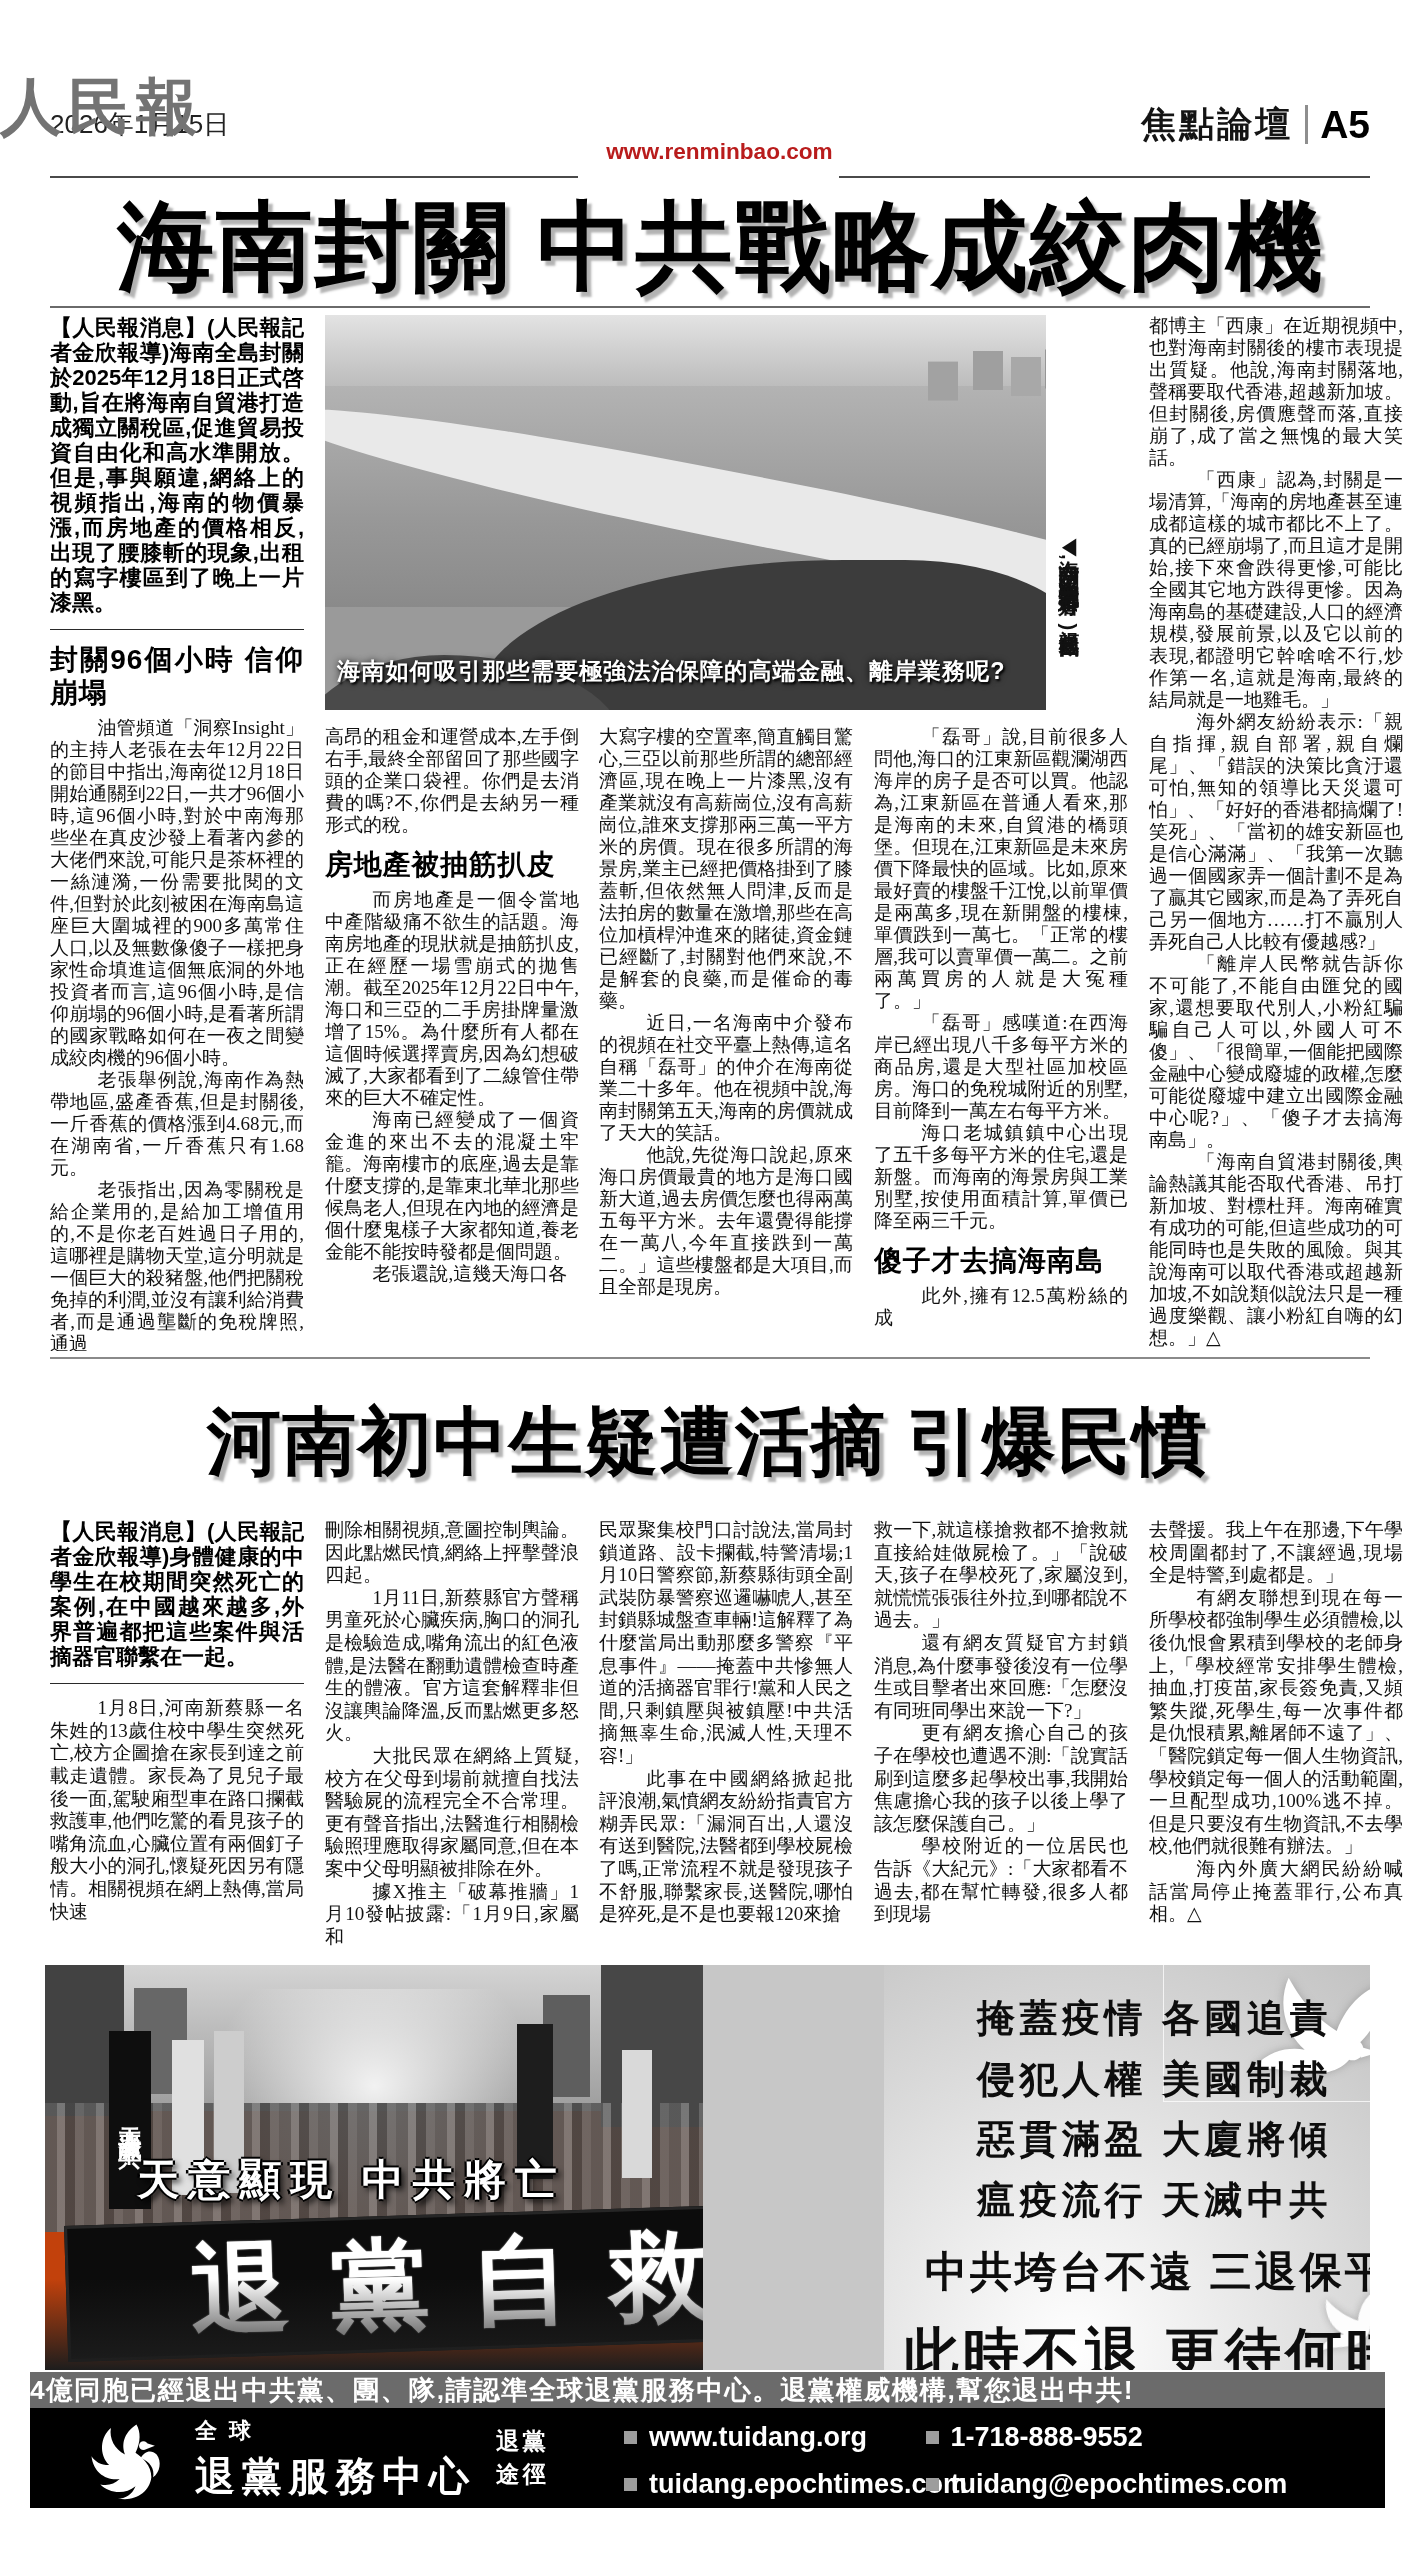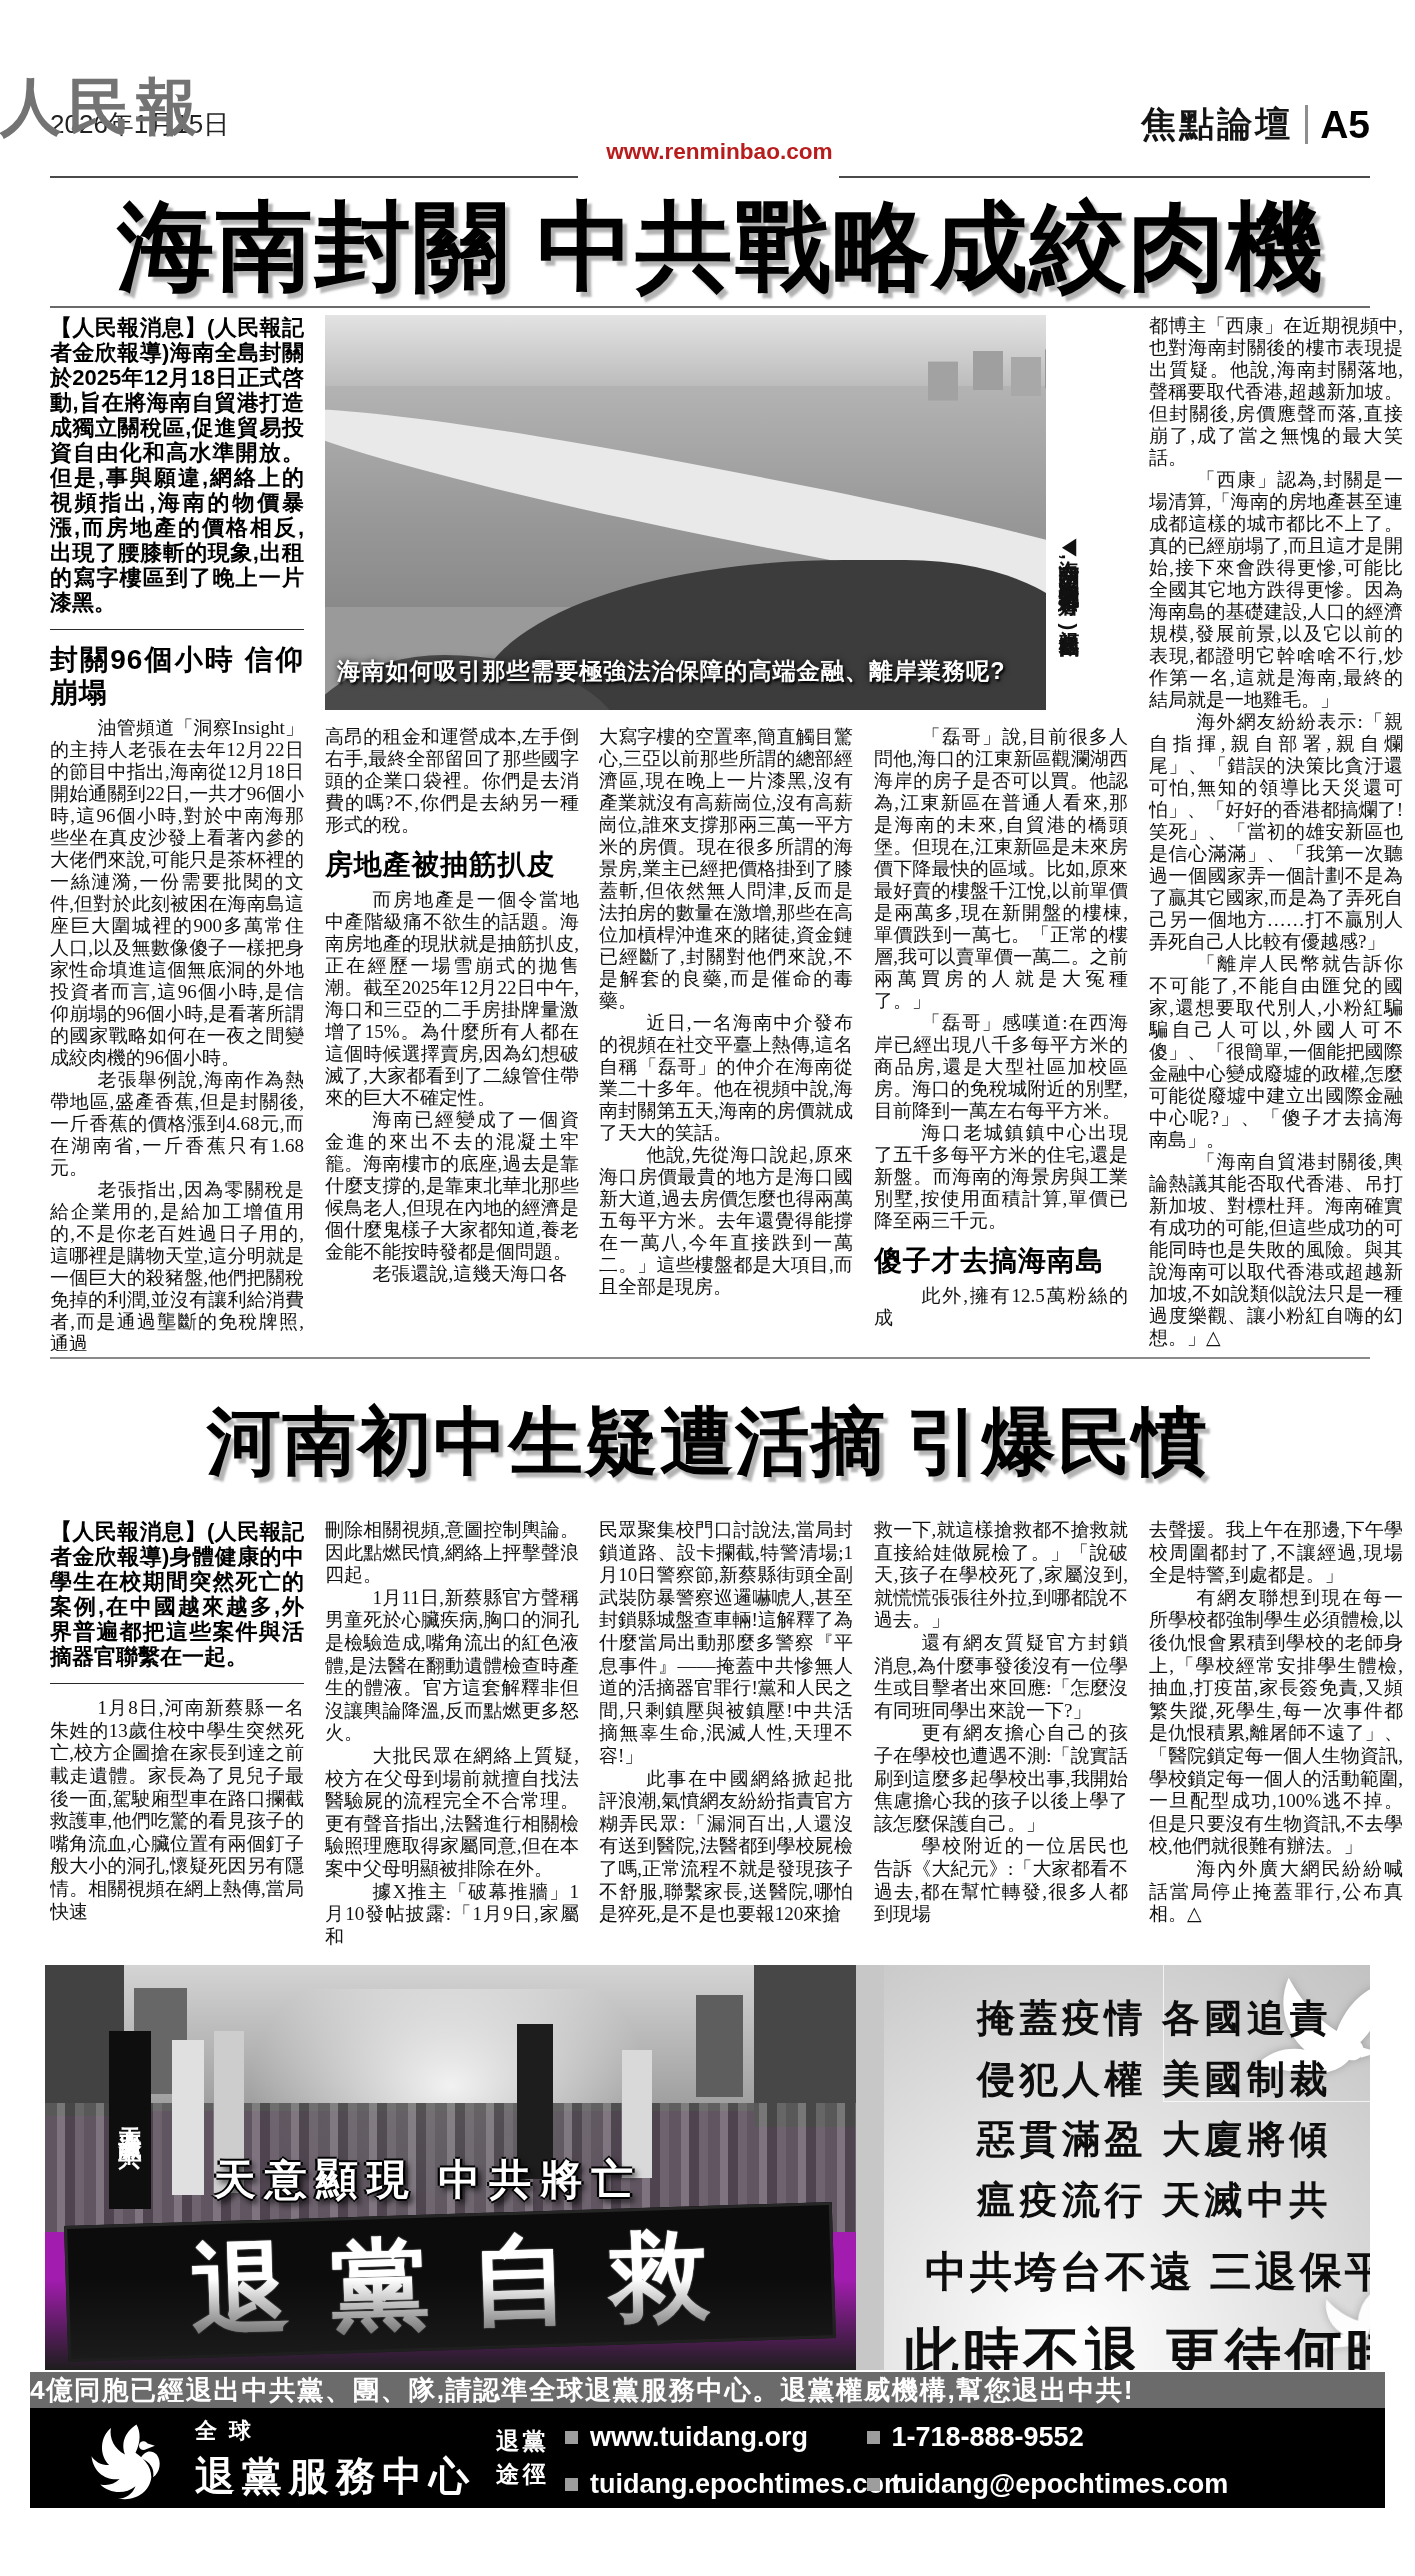--- a/index.html
+++ b/index.html
@@ -70,21 +70,21 @@
         font-family:"Liberation Sans",sans-serif;color:#0d0d0d;}
   .ad-slogan{font-size:38px;font-weight:800;letter-spacing:4.5px;margin:9.8px 0;white-space:nowrap;}
   .ad-big1{font-size:42px;font-weight:900;letter-spacing:3px;margin-top:18px;white-space:nowrap;padding-left:41px;}
   .ad-big2{font-size:56px;font-weight:900;letter-spacing:4.5px;margin-top:16.6px;white-space:nowrap;}
   .ad-frame{position:absolute;right:26px;top:-22.6px;width:234px;height:158px;
         border:0.8px solid rgba(255,255,255,.75);}
   .dove{position:absolute;fill:#fff;filter:drop-shadow(0 0 4.5px rgba(120,120,120,.5));}
   .dove.big{right:12px;top:1.5px;width:174px;height:128px;}
   .dove.small{right:27px;bottom:13.6px;width:91px;height:68px;transform:rotate(-14deg);opacity:.95;}
 
-  .ad-photo{position:absolute;left:0;top:0;width:811px;height:100%;background:#a21caf;overflow:hidden;}
+  .ad-photo{position:absolute;left:0;top:0;width:658px;height:100%;background:#c2410c;overflow:hidden;}
   .st-sky{position:absolute;left:0;top:0;right:0;height:36%;
         background:linear-gradient(180deg,#d4d4d4,#9d9d9d);}
   .st-glow{position:absolute;left:25%;top:6%;width:50%;height:60%;
         background:radial-gradient(ellipse at 50% 40%,rgba(255,255,255,.85),rgba(255,255,255,0) 70%);}
   .bld{position:absolute;background:#424242;}
   .crowd{position:absolute;left:0;top:34%;right:0;height:32%;opacity:.92;
         background:repeating-linear-gradient(90deg,#5a5a5a 0 12px,#7b7b7b 12px 19.6px,#474747 19.6px 30px,#696969 30px 39px);}
   .crowd-fade{position:absolute;left:0;bottom:0;right:0;height:91px;
         background:linear-gradient(0deg,#1d1d1d 0%,rgba(29,29,29,0) 100%);}
   .vbanner{position:absolute;writing-mode:vertical-rl;text-align:center;
@@ -109,21 +109,21 @@
   .graybar span{font-family:"Liberation Sans",sans-serif;font-weight:700;font-size:26.4px;
         color:#fff;letter-spacing:1.5px;white-space:nowrap;}
   .blackbar{left:30px;top:2408px;width:1355px;height:100px;background:#000;color:#fff;
         font-family:"Liberation Sans",sans-serif;}
   .logo{position:absolute;left:53px;top:6px;width:98px;height:88px;}
   .brand{position:absolute;left:165px;top:7.5px;}
   .brand-top{font-size:22px;font-weight:700;letter-spacing:12px;}
   .brand-main{font-size:40px;font-weight:900;letter-spacing:6.8px;margin-top:3px;white-space:nowrap;}
   .ways{position:absolute;left:466px;top:16.6px;font-size:23.4px;font-weight:700;line-height:33px;
         letter-spacing:3px;}
-  .flinks{position:absolute;left:535px;top:13.6px;display:grid;
+  .flinks{position:absolute;left:594px;top:13.6px;display:grid;
         grid-template-columns:294px auto;grid-column-gap:7.5px;grid-row-gap:16.6px;}
   .flink{display:flex;align-items:center;gap:12px;font-size:27px;font-weight:700;white-space:nowrap;}
   .sq{display:inline-block;width:13px;height:13px;background:#9d9d9d;flex:0 0 auto;}
 </style>
 </head>
 <body>
 
 <div class="page">
 
   <div class="abs date">2026年1月15日</div>

